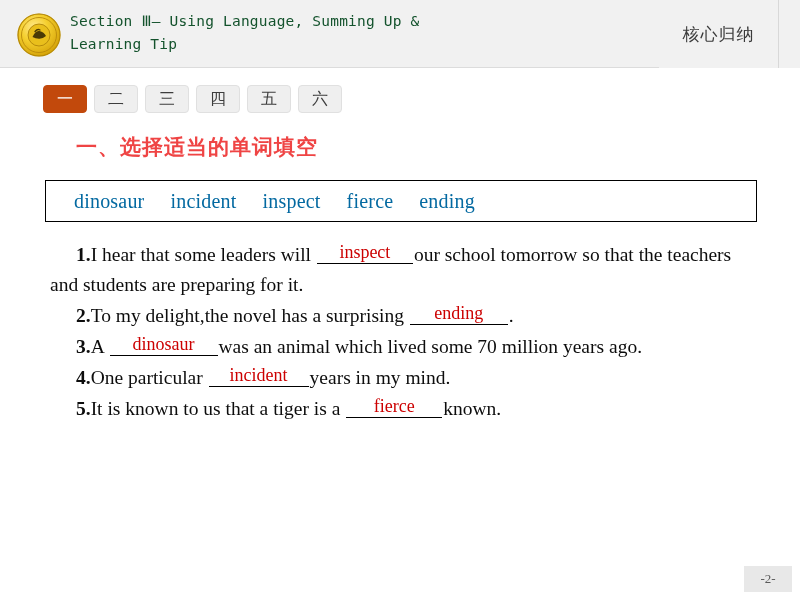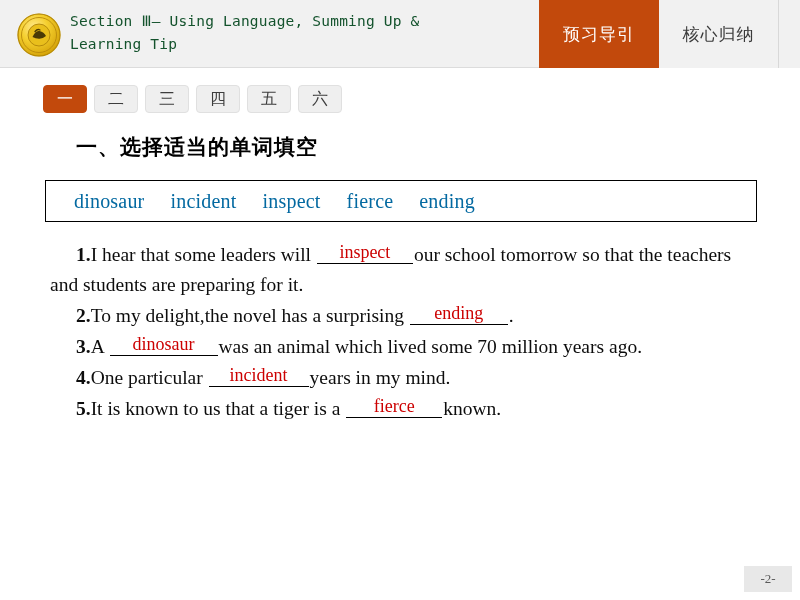--- a/index.html
+++ b/index.html
@@ -101,21 +101,21 @@
     color: #ffffff;
   }
 
   
   .section-heading {
     position: absolute;
     left: 76px; top: 133px;
     font-family: "DejaVu Sans", sans-serif;
     font-size: 21px;
     font-weight: bold;
-    color: #000000;
+    color: #ef4444;
     letter-spacing: 1px;
   }
 
   
   .wordbank {
     position: absolute;
     left: 45px; top: 180px;
     width: 712px;
     height: 42px;
     border: 1.5px solid #000000;
@@ -201,23 +201,20 @@
       <path d="M17.5 26 q3-7 7-6 q4.5 1 6.5 5 q-3.5 3-7 2.8 q-3.5-0.3-6.5-1.8z" fill="#4a3a06"></path>
       <path d="M20 20.5 q2.5-3 5-1.5" fill="none" stroke="#4a3a06" stroke-width="1.3" stroke-linecap="round"></path>
       <circle cx="24" cy="24" r="21" fill="none" stroke="#a87c06" stroke-width="0.6"></circle>
     </svg>
   </div>
 
   <div class="header-title">Section Ⅲ— Using Language, Summing Up &amp;
         Learning Tip</div>
 
   <div class="header-tabs">
-    <div class="header-tab active">
-      <span>预习导引</span>
-    </div>
     <div class="header-tab plain">
       <span>核心归纳</span>
     </div>
     <div class="header-edge"></div>
   </div>
 </div>
 
 <div class="numtabs">
   <div class="numtab active">
       <span>一</span>

